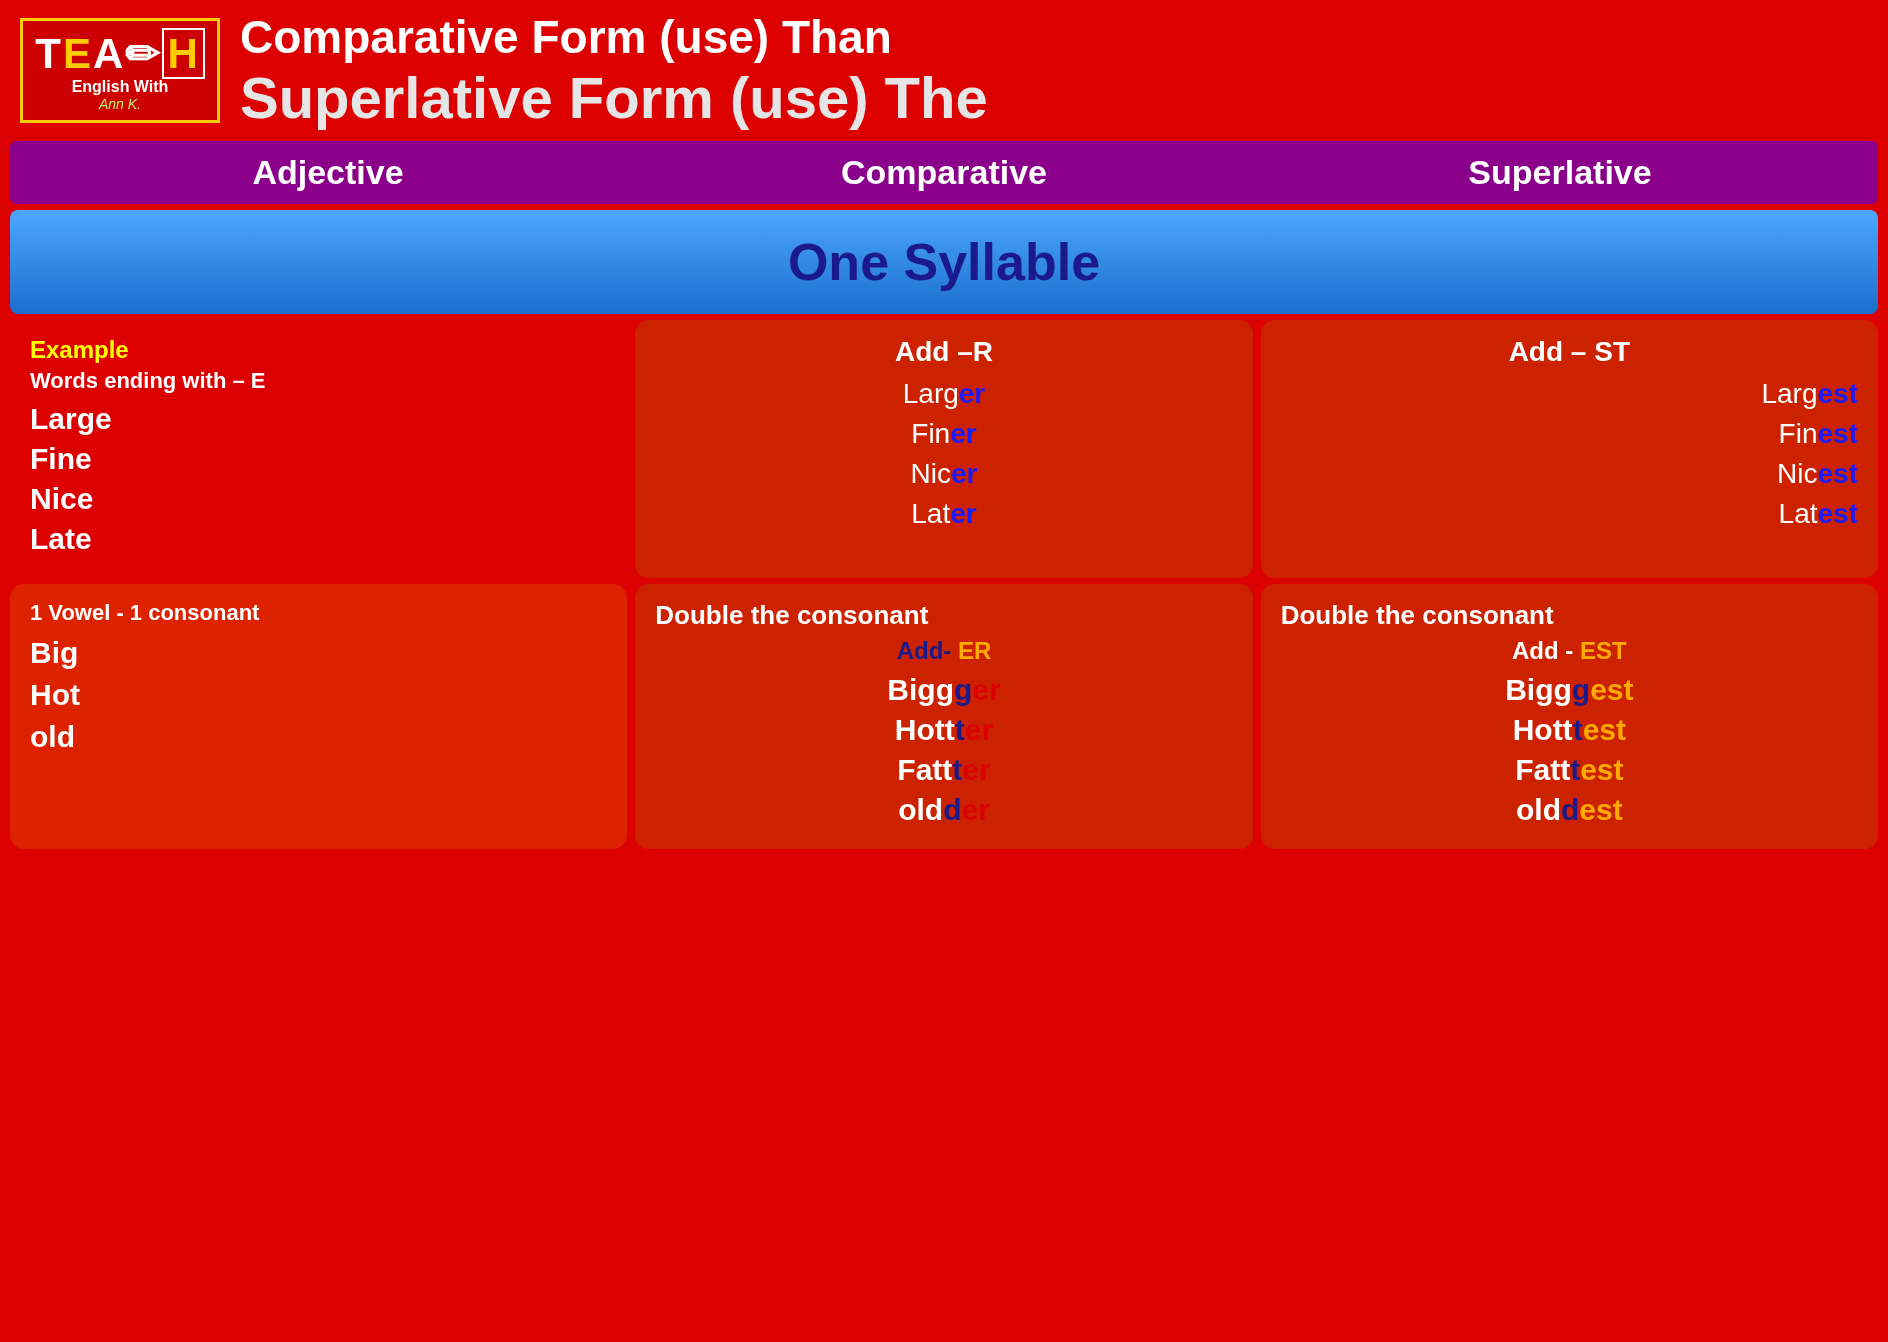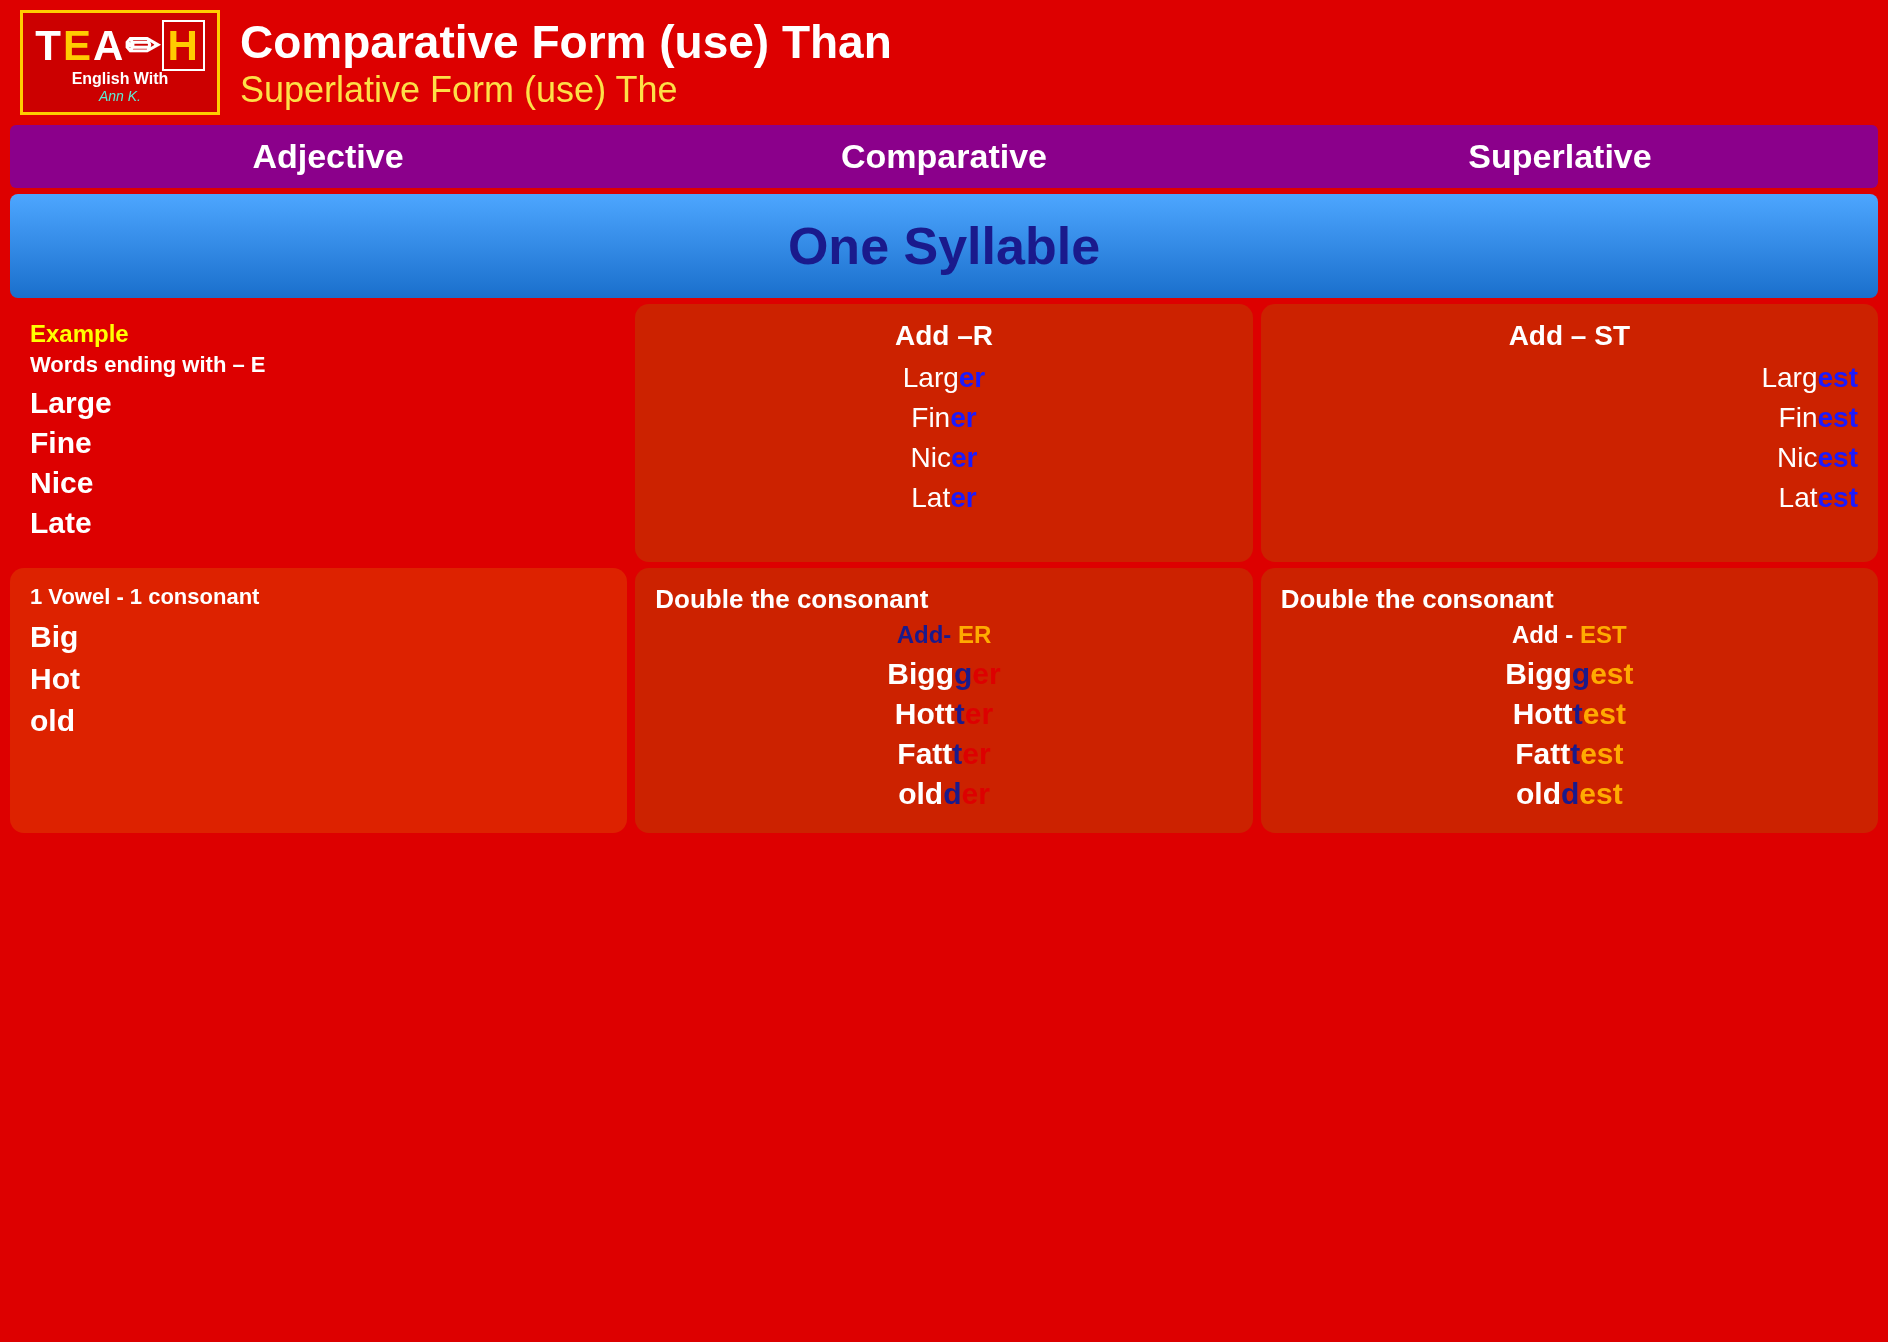--- a/index.html
+++ b/index.html
@@ -42,39 +42,39 @@
     .logo-teach .c1 { color: white; }
     .logo-teach .h1 { color: #ffcc00; border: 2px solid white; padding: 0 3px; }
 
     .logo-sub {
       color: white;
       font-size: 16px;
       font-weight: bold;
     }
 
     .logo-sub2 {
-      color: #5eead4;
+      color: #bef264;
       font-size: 14px;
       font-style: italic;
     }
 
     .header-text {
       flex: 1;
     }
 
     .header-line1 {
       font-size: 46px;
       font-weight: bold;
       color: white;
     }
 
     .header-line2 {
-      font-size: 36px;
-      font-weight: normal;
-      color: #fde047;
+      font-size: 58px;
+      font-weight: bold;
+      color: #e5e5e5;
     }
 
     
     .col-headers {
       display: grid;
       grid-template-columns: 1fr 1fr 1fr;
       background-color: #8b008b;
       padding: 12px 12px;
       gap: 4px;
       margin: 0 10px;

